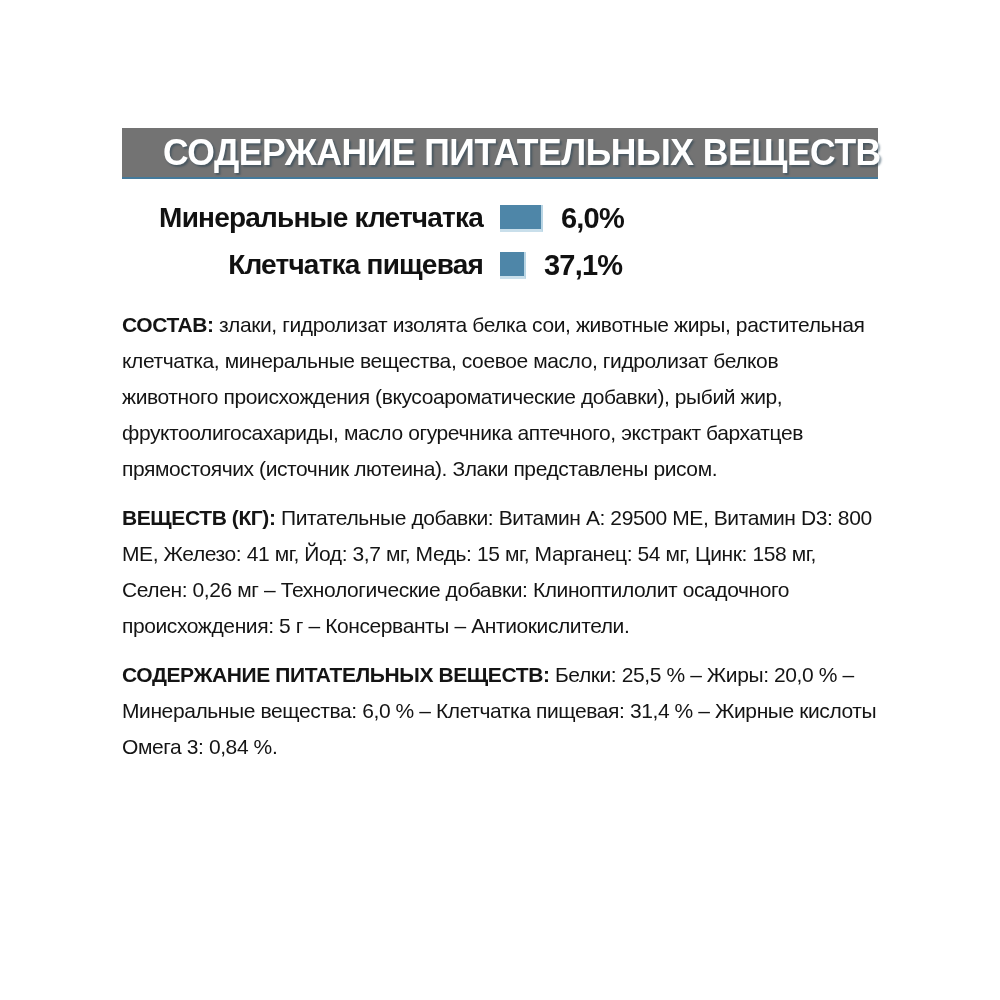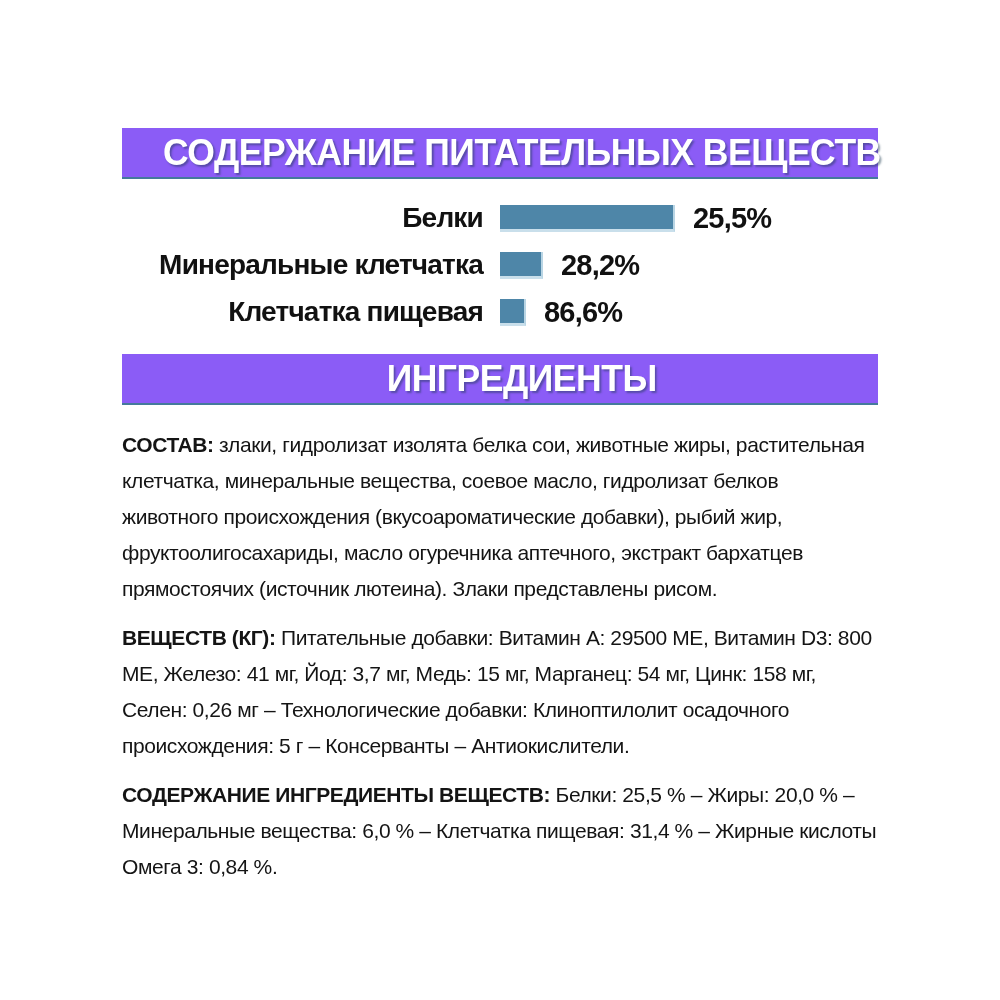--- a/index.html
+++ b/index.html
@@ -11,21 +11,21 @@
     color: #111111;
     overflow: hidden;
   }
   .content {
     position: absolute;
     left: 122px; top: 128px;
     width: 756px;
   }
   .section-header {
     height: 49px;
-    background: #8b5cf6;
+    background: #737373;
     border-bottom: 2px solid #447a9b;
     display: flex; align-items: center; justify-content: center; padding-left: 43px;
   }
   .section-header .hdr-text {
     display: inline-block;
     color: #ffffff;
     font-weight: bold;
     font-size: 37px;
     letter-spacing: -0.5px;
     transform: scaleX(0.96);
@@ -83,46 +83,36 @@
 
 <div class="page">
   <div class="content">
 
     <div class="section-header">
       <span class="hdr-text">СОДЕРЖАНИЕ ПИТАТЕЛЬНЫХ ВЕЩЕСТВ</span>
     </div>
 
     <div class="chart">
       <div class="chart-row">
-        <span class="chart-label">Белки</span>
-        <div class="chart-barcell">
-          <div class="bar" style="width: 173px; background: rgb(78, 134, 168);"></div>
-          <span class="chart-value">25,5%</span>
-        </div>
-      </div>
-      <div class="chart-row">
         <span class="chart-label">Минеральные клетчатка</span>
         <div class="chart-barcell">
           <div class="bar" style="width: 41px; background: rgb(78, 134, 168);"></div>
-          <span class="chart-value">28,2%</span>
+          <span class="chart-value">6,0%</span>
         </div>
       </div>
       <div class="chart-row">
         <span class="chart-label">Клетчатка пищевая</span>
         <div class="chart-barcell">
           <div class="bar" style="width: 24px; background: rgb(78, 134, 168);"></div>
-          <span class="chart-value">86,6%</span>
+          <span class="chart-value">37,1%</span>
         </div>
       </div>
     </div>
 
-    <div class="section-header">
-      <span class="hdr-text">ИНГРЕДИЕНТЫ</span>
-    </div>
 
     <div class="paragraphs">
       <p class="para"><span class="lead">СОСТАВ:</span> <span>злаки, гидролизат изолята белка сои, животные жиры, растительная клетчатка, минеральные вещества, соевое масло, гидролизат белков животного происхождения (вкусоароматические добавки), рыбий жир, фруктоолигосахариды, масло огуречника аптечного, экстракт бархатцев прямостоячих (источник лютеина). Злаки представлены рисом.</span></p>
       <p class="para"><span class="lead">ВЕЩЕСТВ (КГ):</span> <span>Питательные добавки: Витамин A: 29500 МЕ, Витамин D3: 800 МЕ, Железо: 41 мг, Йод: 3,7 мг, Медь: 15 мг, Марганец: 54 мг, Цинк: 158 мг, Селен: 0,26 мг – Технологические добавки: Клиноптилолит осадочного происхождения: 5 г – Консерванты – Антиокислители.</span></p>
-      <p class="para"><span class="lead">СОДЕРЖАНИЕ ИНГРЕДИЕНТЫ ВЕЩЕСТВ:</span> <span>Белки: 25,5 % – Жиры: 20,0 % – Минеральные вещества: 6,0 % – Клетчатка пищевая: 31,4 % – Жирные кислоты Омега 3: 0,84 %.</span></p>
+      <p class="para"><span class="lead">СОДЕРЖАНИЕ ПИТАТЕЛЬНЫХ ВЕЩЕСТВ:</span> <span>Белки: 25,5 % – Жиры: 20,0 % – Минеральные вещества: 6,0 % – Клетчатка пищевая: 31,4 % – Жирные кислоты Омега 3: 0,84 %.</span></p>
     </div>
 
   </div>
 </div>
 
 </body></html>

